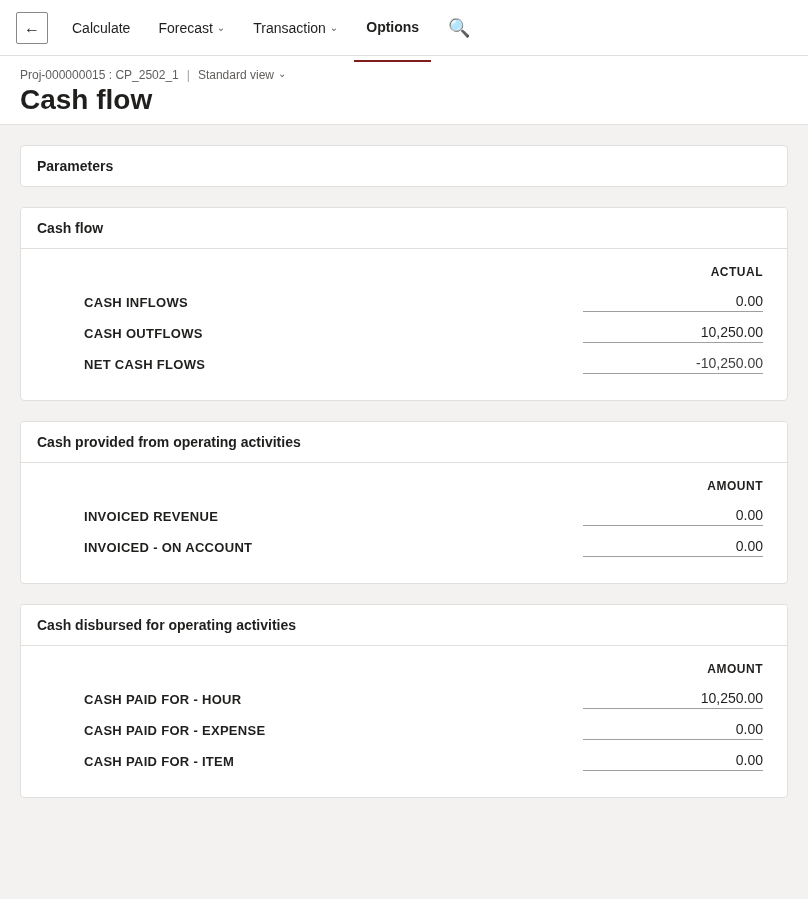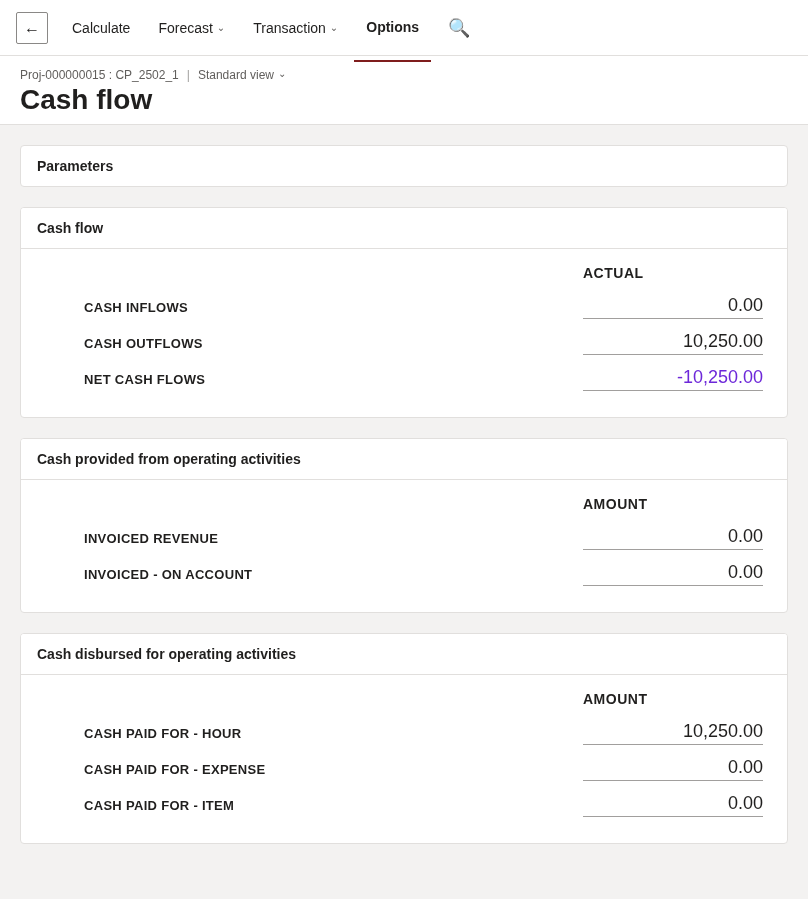--- a/index.html
+++ b/index.html
@@ -132,22 +132,22 @@
     .data-table {
       width: 100%;
     }
     .data-table-header-row {
       display: flex;
       justify-content: flex-end;
       padding-bottom: 8px;
     }
     .data-table-col-header {
       width: 180px;
-      text-align: left;
-      font-size: 14px;
+      text-align: right;
+      font-size: 12px;
       font-weight: 600;
       color: #201f1e;
       letter-spacing: 0.5px;
       text-transform: uppercase;
     }
     .data-row {
       display: flex;
       align-items: center;
       justify-content: space-between;
       padding: 6px 0;
@@ -156,27 +156,27 @@
     .data-label {
       font-size: 13px;
       font-weight: 600;
       color: #201f1e;
       letter-spacing: 0.3px;
       text-transform: uppercase;
     }
     .data-value {
       width: 180px;
       text-align: right;
-      font-size: 18px;
+      font-size: 14px;
       color: #201f1e;
       border-bottom: 1px solid #a19f9d;
       padding-bottom: 2px;
     }
     .data-value.negative {
-      color: #6d28d9;
+      color: #404040;
     }
 
     
     .parameters-section {
       background: #ffffff;
       border: 1px solid #e1dfdd;
       border-radius: 4px;
     }
     .parameters-header {
       padding: 12px 16px;

